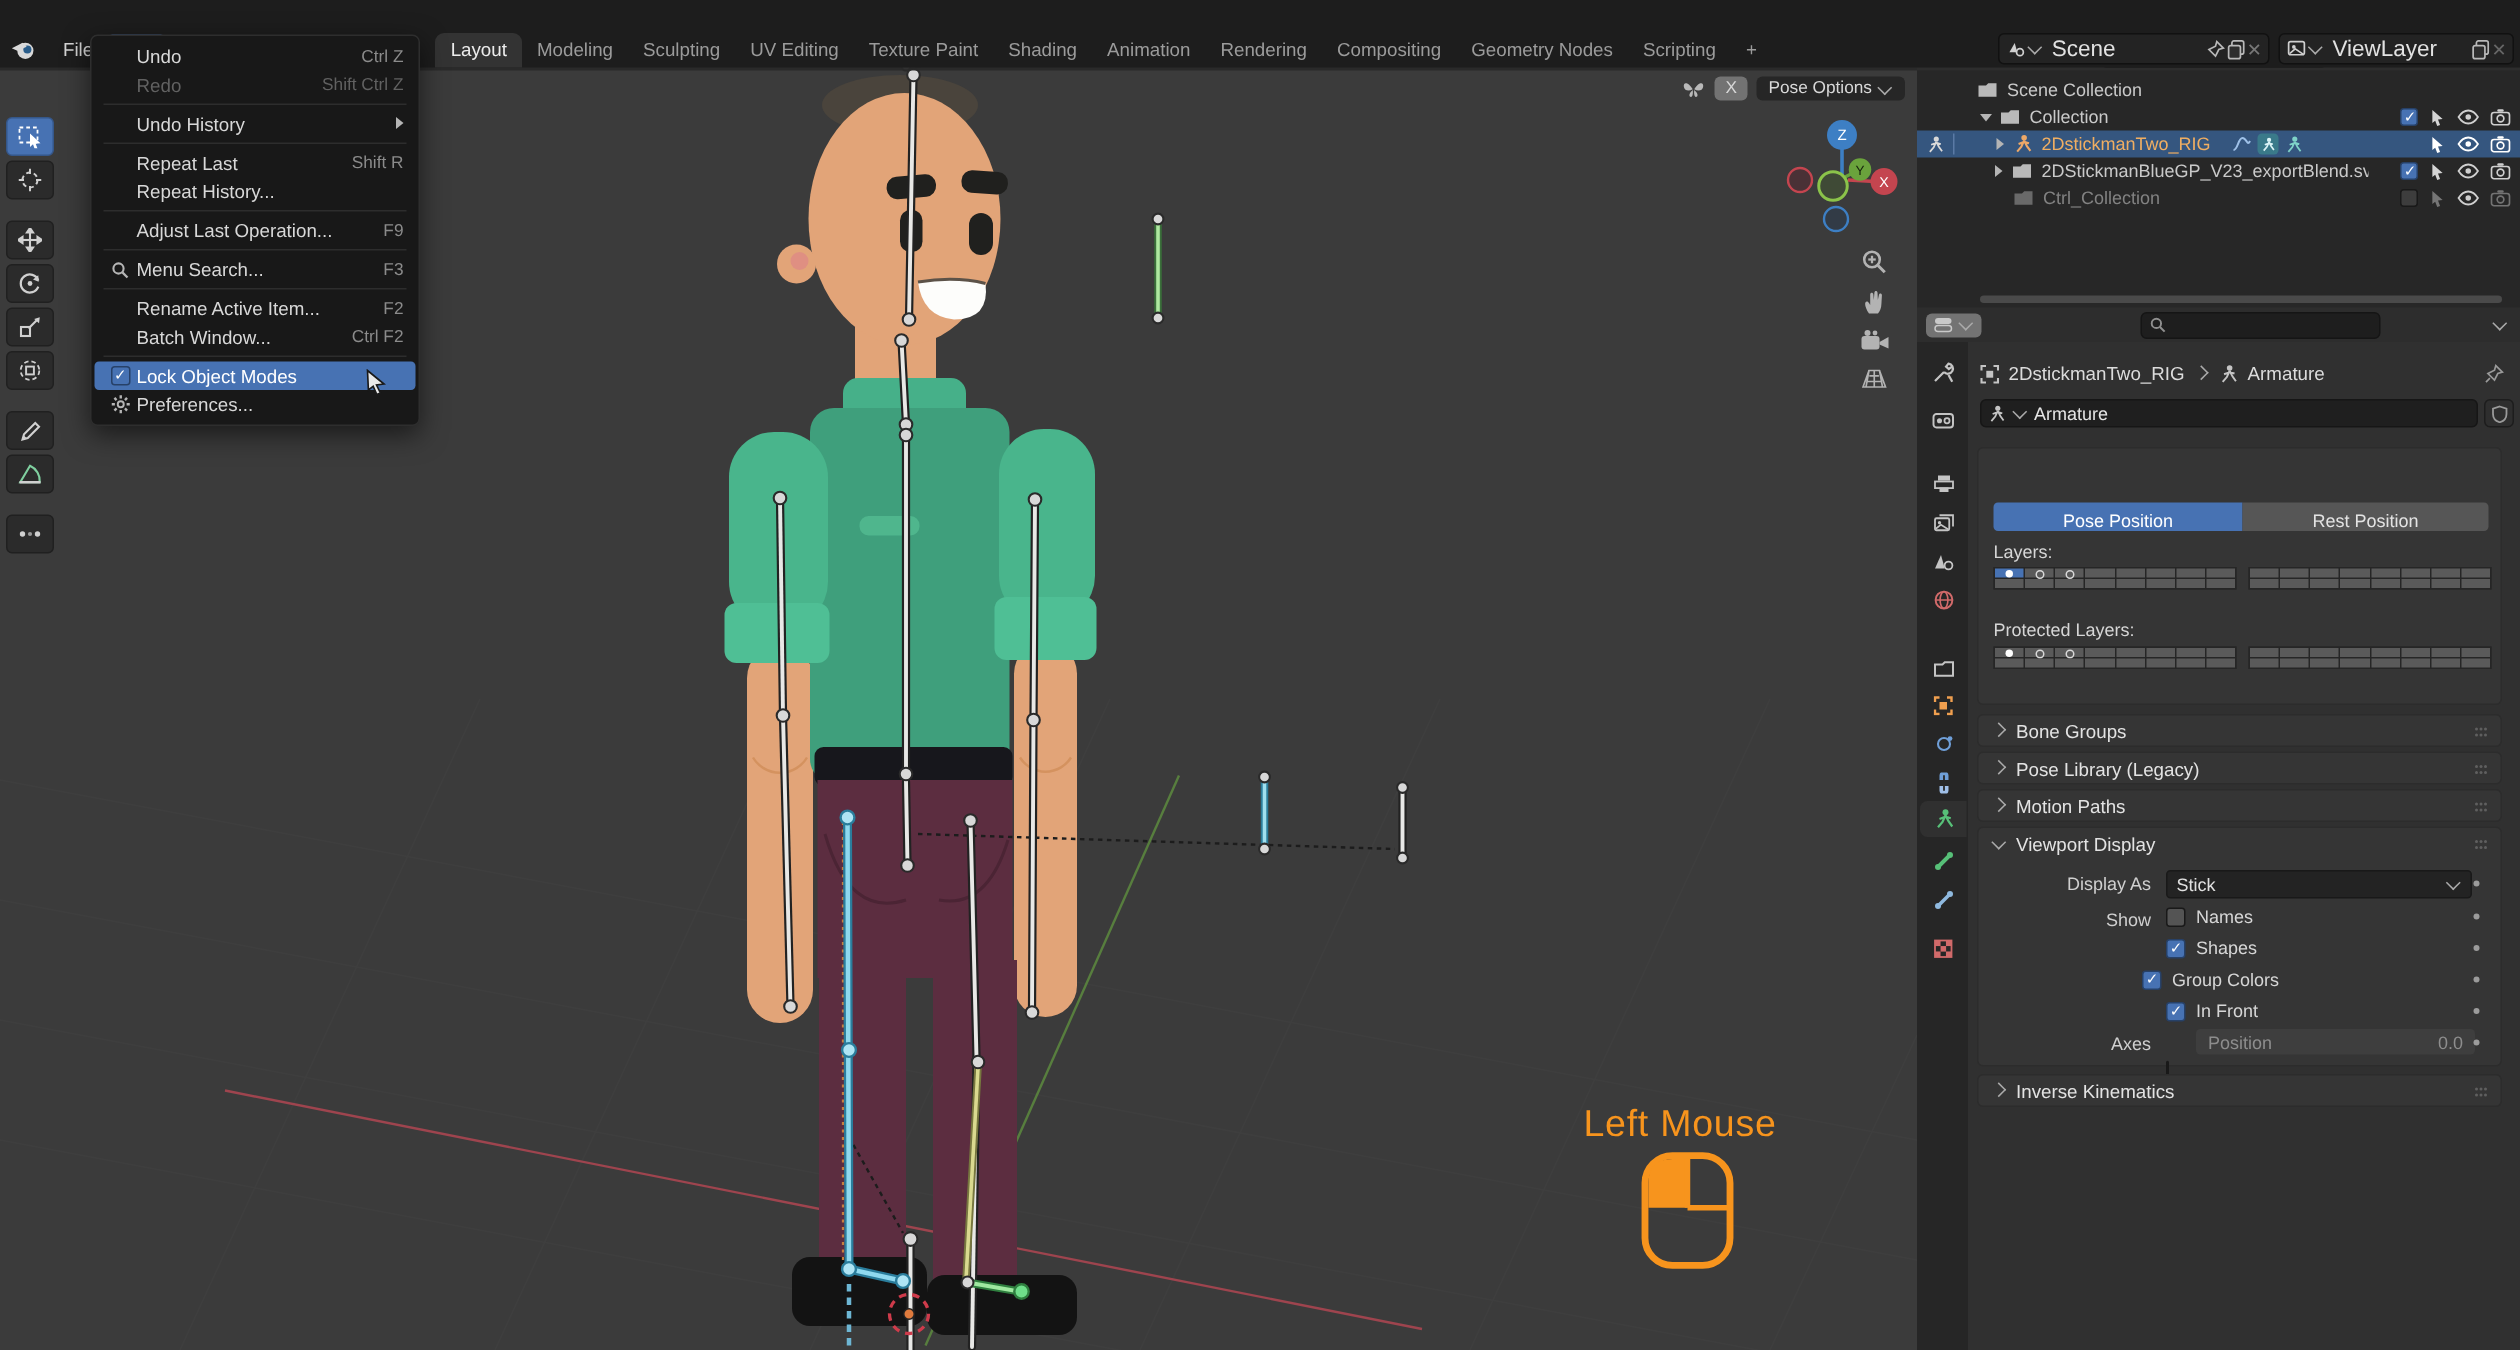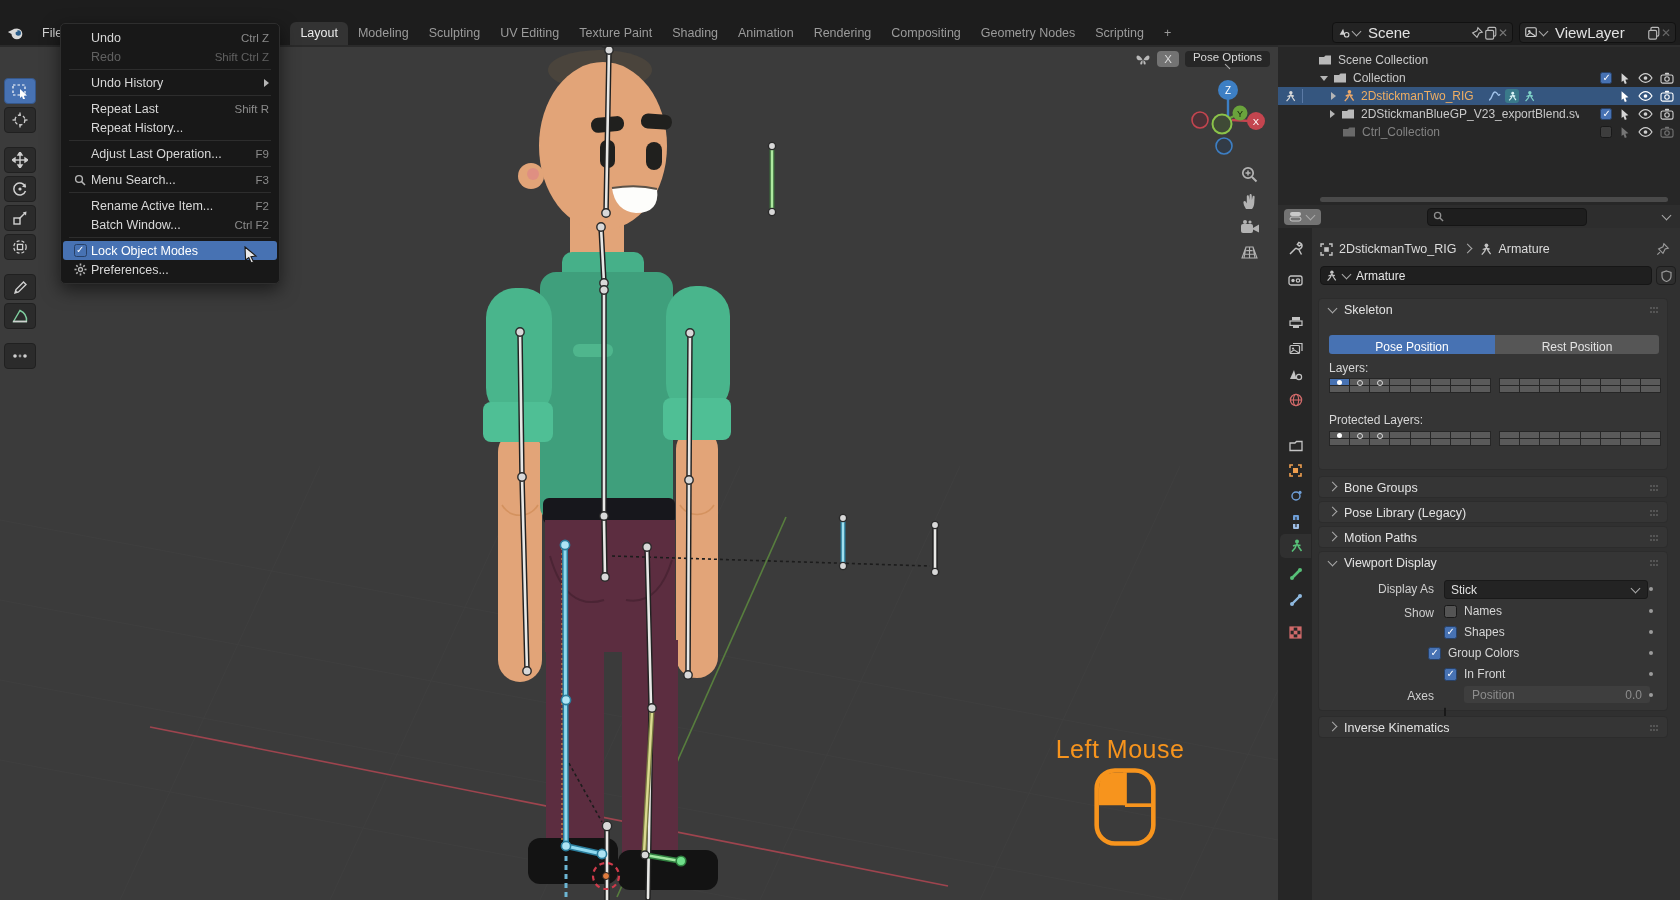--- a/index.html
+++ b/index.html
@@ -400,21 +400,21 @@
       </div>
     </div>
 
     <div class="vpr2">
       <svg width="16" height="13" viewBox="0 0 16 13">
           <path d="M7.5 6.5 C4 1 1 2 1.6 5 C2 7.5 5 8 7.5 6.5 Z M8.5 6.5 C12 1 15 2 14.4 5 C14 7.5 11 8 8.5 6.5 Z M7.5 7 C5 9 4.6 11.6 6.4 11.6 C7.4 11.6 7.8 9.5 7.5 7 Z M8.5 7 C11 9 11.4 11.6 9.6 11.6 C8.6 11.6 8.2 9.5 8.5 7 Z" fill="#b9b9b9"></path>
         </svg>
       <div class="pill" style="height:16px;padding:0 7px;">
         <span>X</span>
       </div>
-      <div class="pill" style="height:16px;padding:0 8px;background:#262626;flex-direction:column;">
+      <div class="pill" style="height:16px;padding:0 8px;background:#262626;">
         <span>Pose Options</span>
         <span class="chev"></span>
       </div>
     </div>
 
     <svg class="navgizmo" viewBox="0 0 80 80">
       <line x1="40" y1="40" x2="40" y2="16" stroke="#3d7fc4" stroke-width="2.4"></line>
       <line x1="44" y1="42" x2="62" y2="43" stroke="#c4454f" stroke-width="2.4"></line>
       <line x1="42" y1="40" x2="50" y2="36" stroke="#6aa33c" stroke-width="2.2"></line>
       <circle cx="12" cy="42" r="8" fill="#4a3136" stroke="#c4454f" stroke-width="1.6"></circle>
@@ -909,34 +909,20 @@
         <span class="chev"></span>
         <span style="color:#e5e5e5;">Armature</span>
       </div>
       <div class="abs" style="left:344px;top:38px;width:20px;height:19px;background:#2e2e2e;border:1px solid #1d1d1d;border-radius:4px;display:flex;align-items:center;justify-content:center;box-sizing:border-box;">
         <svg width="11" height="12" viewBox="0 0 11 12">
             <path d="M5.5 1 L10 2.5 V6 C10 9 8 10.8 5.5 11.5 C3 10.8 1 9 1 6 V2.5 Z" fill="none" stroke="#9a9a9a" stroke-width="1.2"></path>
           </svg>
       </div>
 
       <div class="panel" style="top:70px;height:172px;">
-        <div class="phdr">
-          <span class="chev"></span>
-          <span>Skeleton</span>
-          <svg class="gripdots" width="10" height="8" viewBox="0 0 10 8">
-              <g fill="#8a8a8a">
-                <circle cx="2" cy="2" r="1"></circle>
-                <circle cx="5" cy="2" r="1"></circle>
-                <circle cx="8" cy="2" r="1"></circle>
-                <circle cx="2" cy="6" r="1"></circle>
-                <circle cx="5" cy="6" r="1"></circle>
-                <circle cx="8" cy="6" r="1"></circle>
-              </g>
-            </svg>
-        </div>
         <div class="seg on" style="left:10px;top:36px;width:166px;">
             <span>Pose Position</span>
           </div>
         <div class="seg off" style="left:176px;top:36px;width:164px;">
             <span>Rest Position</span>
           </div>
         <div class="abs" style="left:10px;top:62px;color:#d6d6d6;">Layers:</div>
         <div class="lgrid" style="left:10px;top:79px;">
             <div class="lcell on fdot"></div>
             <div class="lcell hdot"></div>

